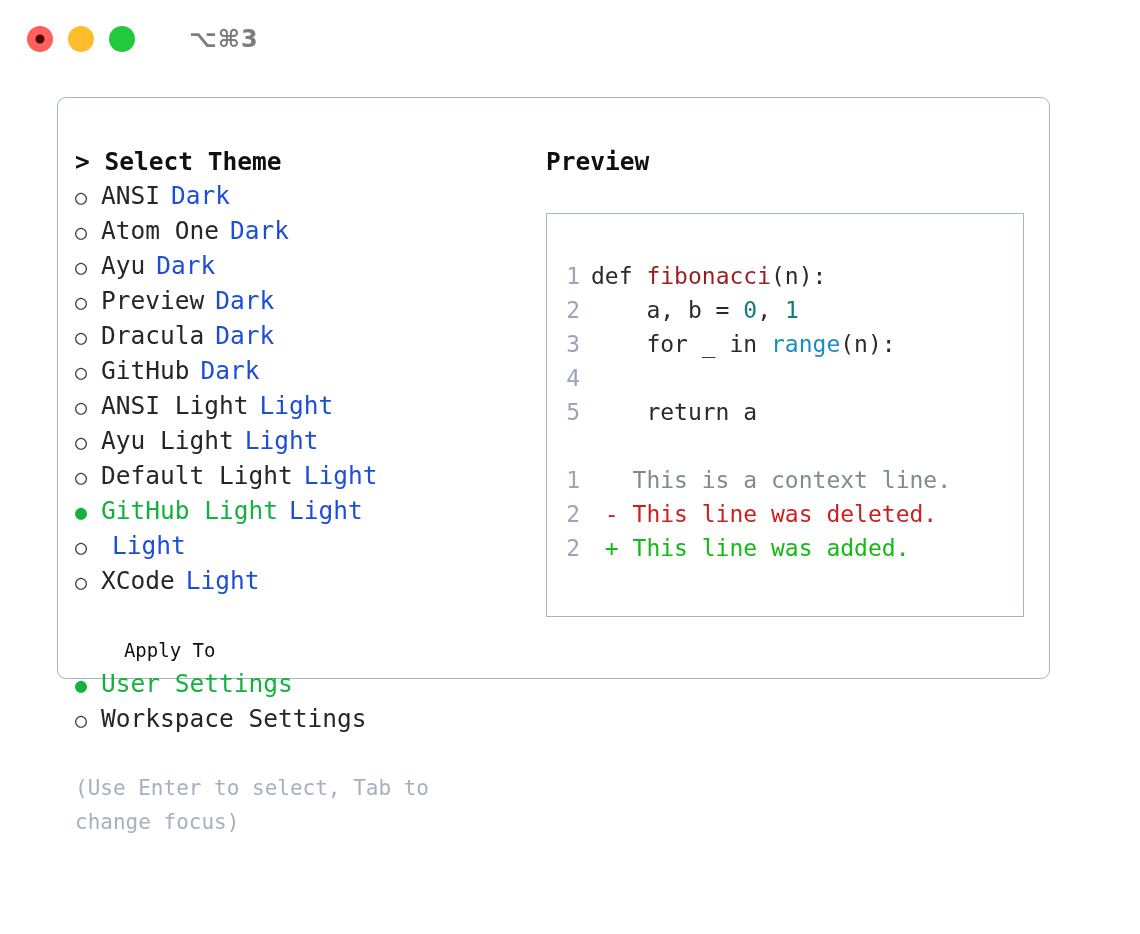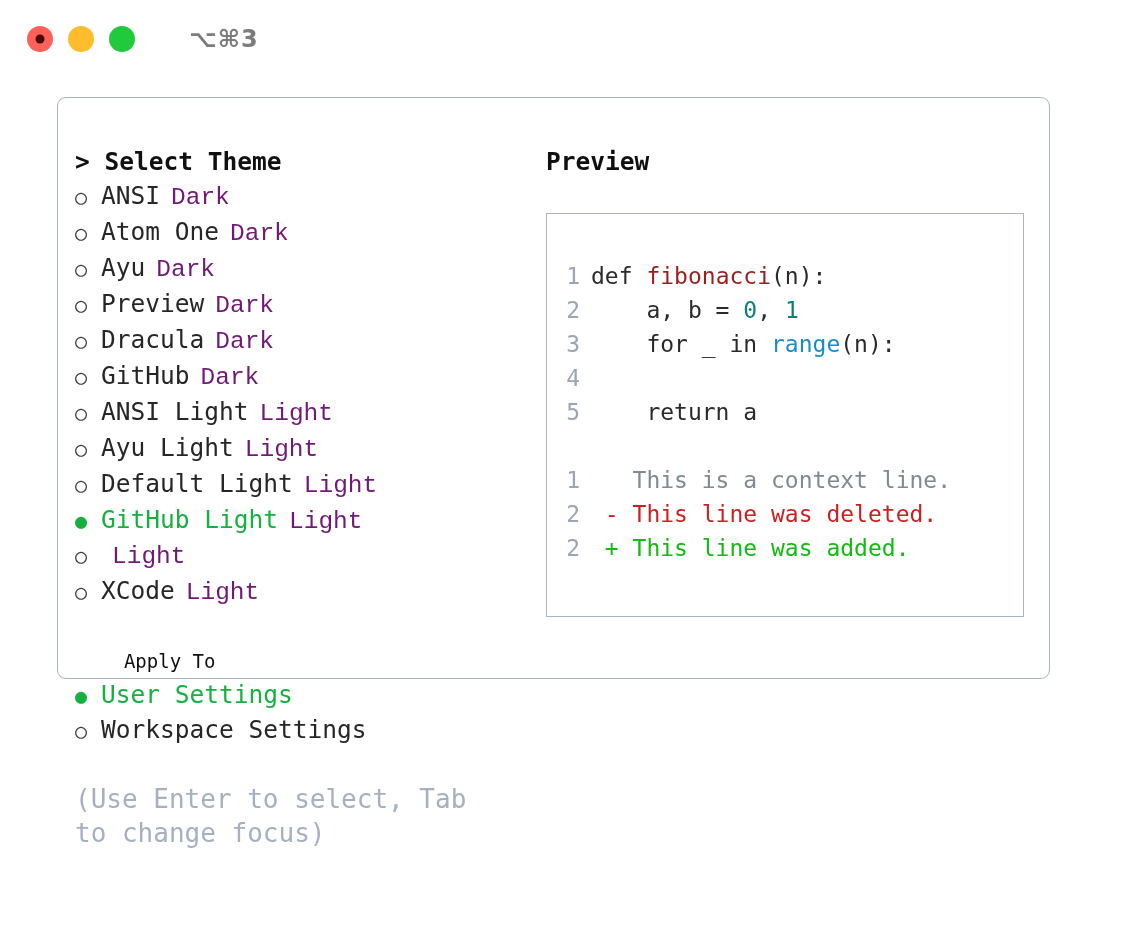--- a/index.html
+++ b/index.html
@@ -120,39 +120,38 @@
   .bullet {
     width: 26px;
     flex: none;
     color: #3c3c3c;
     font-size: 20px;
   }
   .opt.selected .bullet { color: #15b13f; font-size: 20px; }
   .opt.selected .opt-label { color: #15b13f; }
   .opt-label { color: #262626; }
   .opt-variant {
-    color: #701a75;
+    color: #1d4ed8;
     margin-left: 11px;
-    font-family: Liberation Mono, monospace;
   }
 
   .subsection {
     margin-top: 34px;
   }
   .subsection-header {
     font-size: 19px;
     color: #101010;
     line-height: 34px;
     padding-left: 26px;
     white-space: pre;
   }
 
   .hint {
     margin-top: 34px;
-    font-size: 26px;
+    font-size: 21px;
     line-height: 34px;
     color: #a5b0c0;
     width: 420px;
     white-space: pre-wrap;
   }
 
   
   .right-col {
     flex: 1;
     padding: 47px 0 0 8px;

